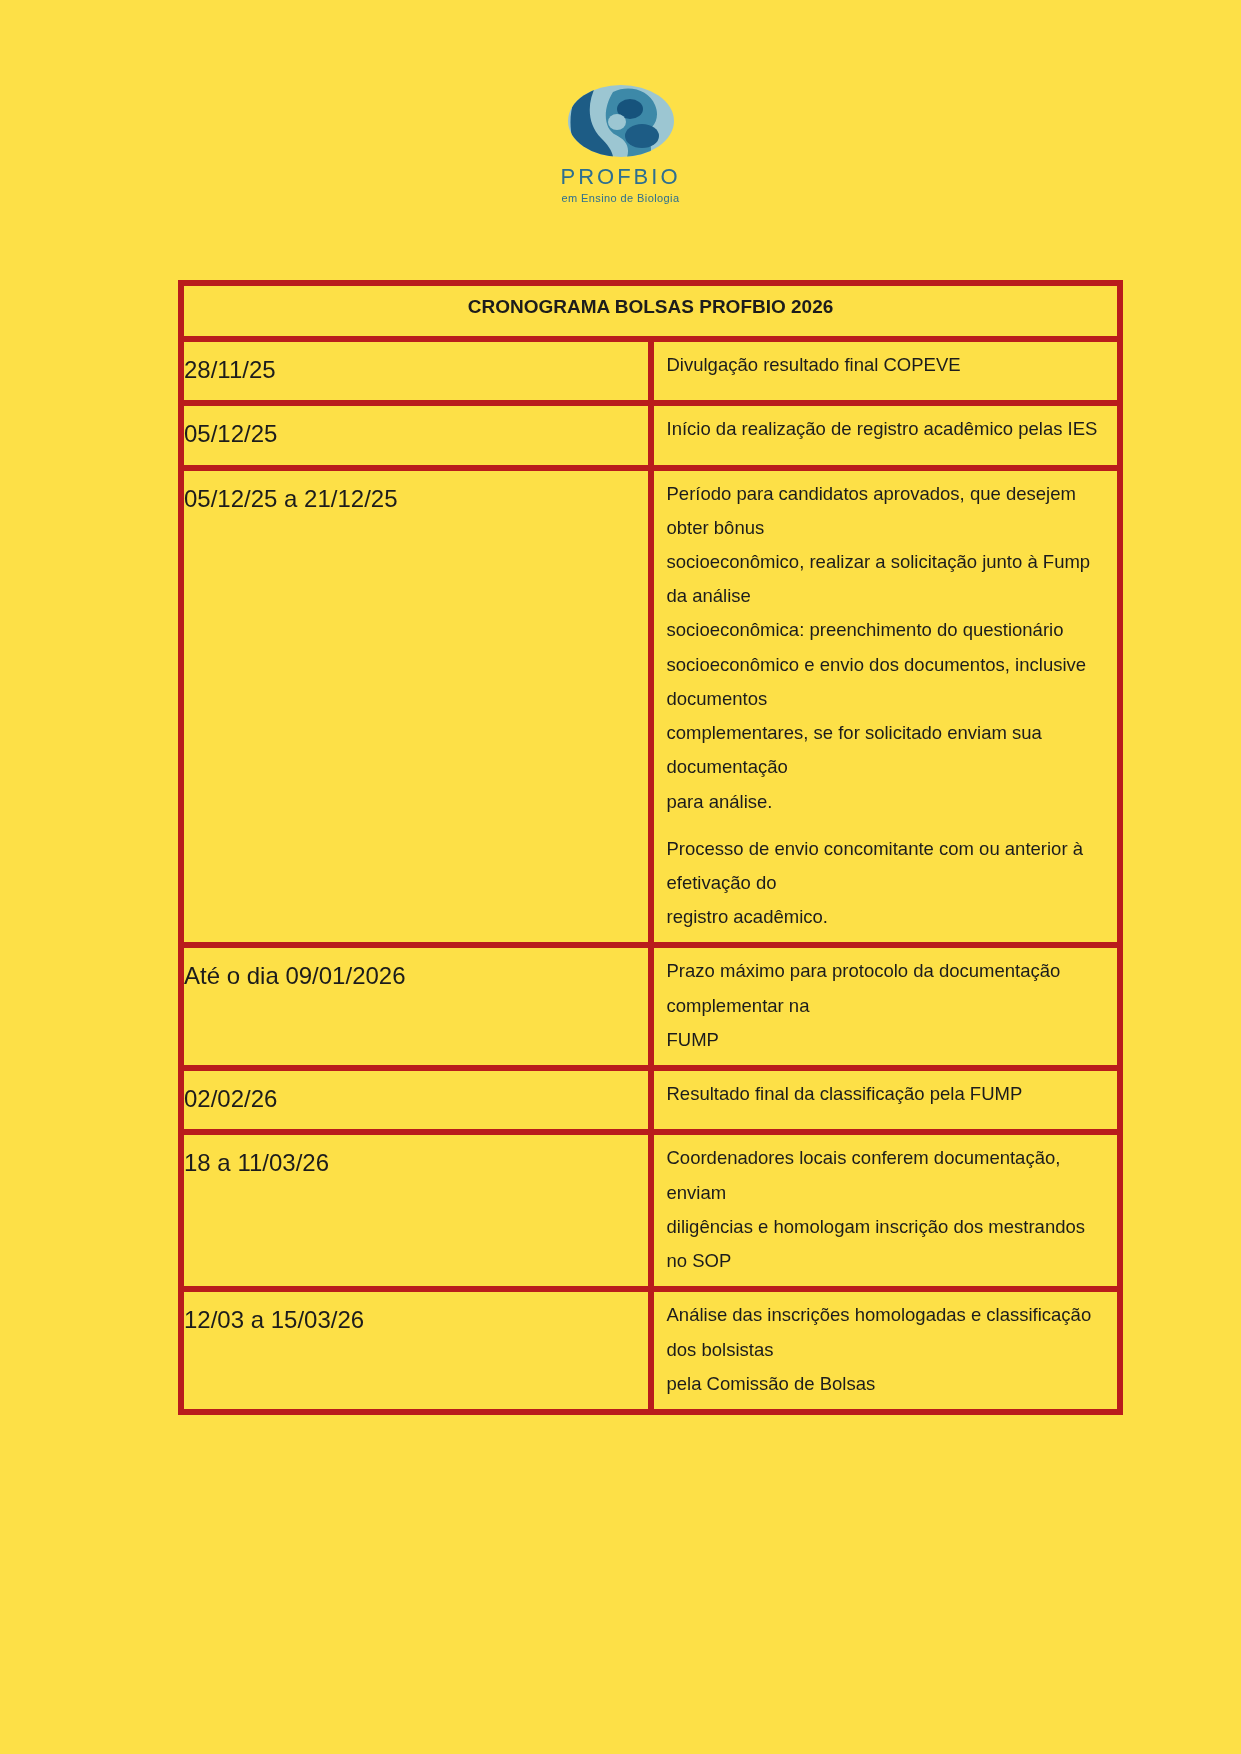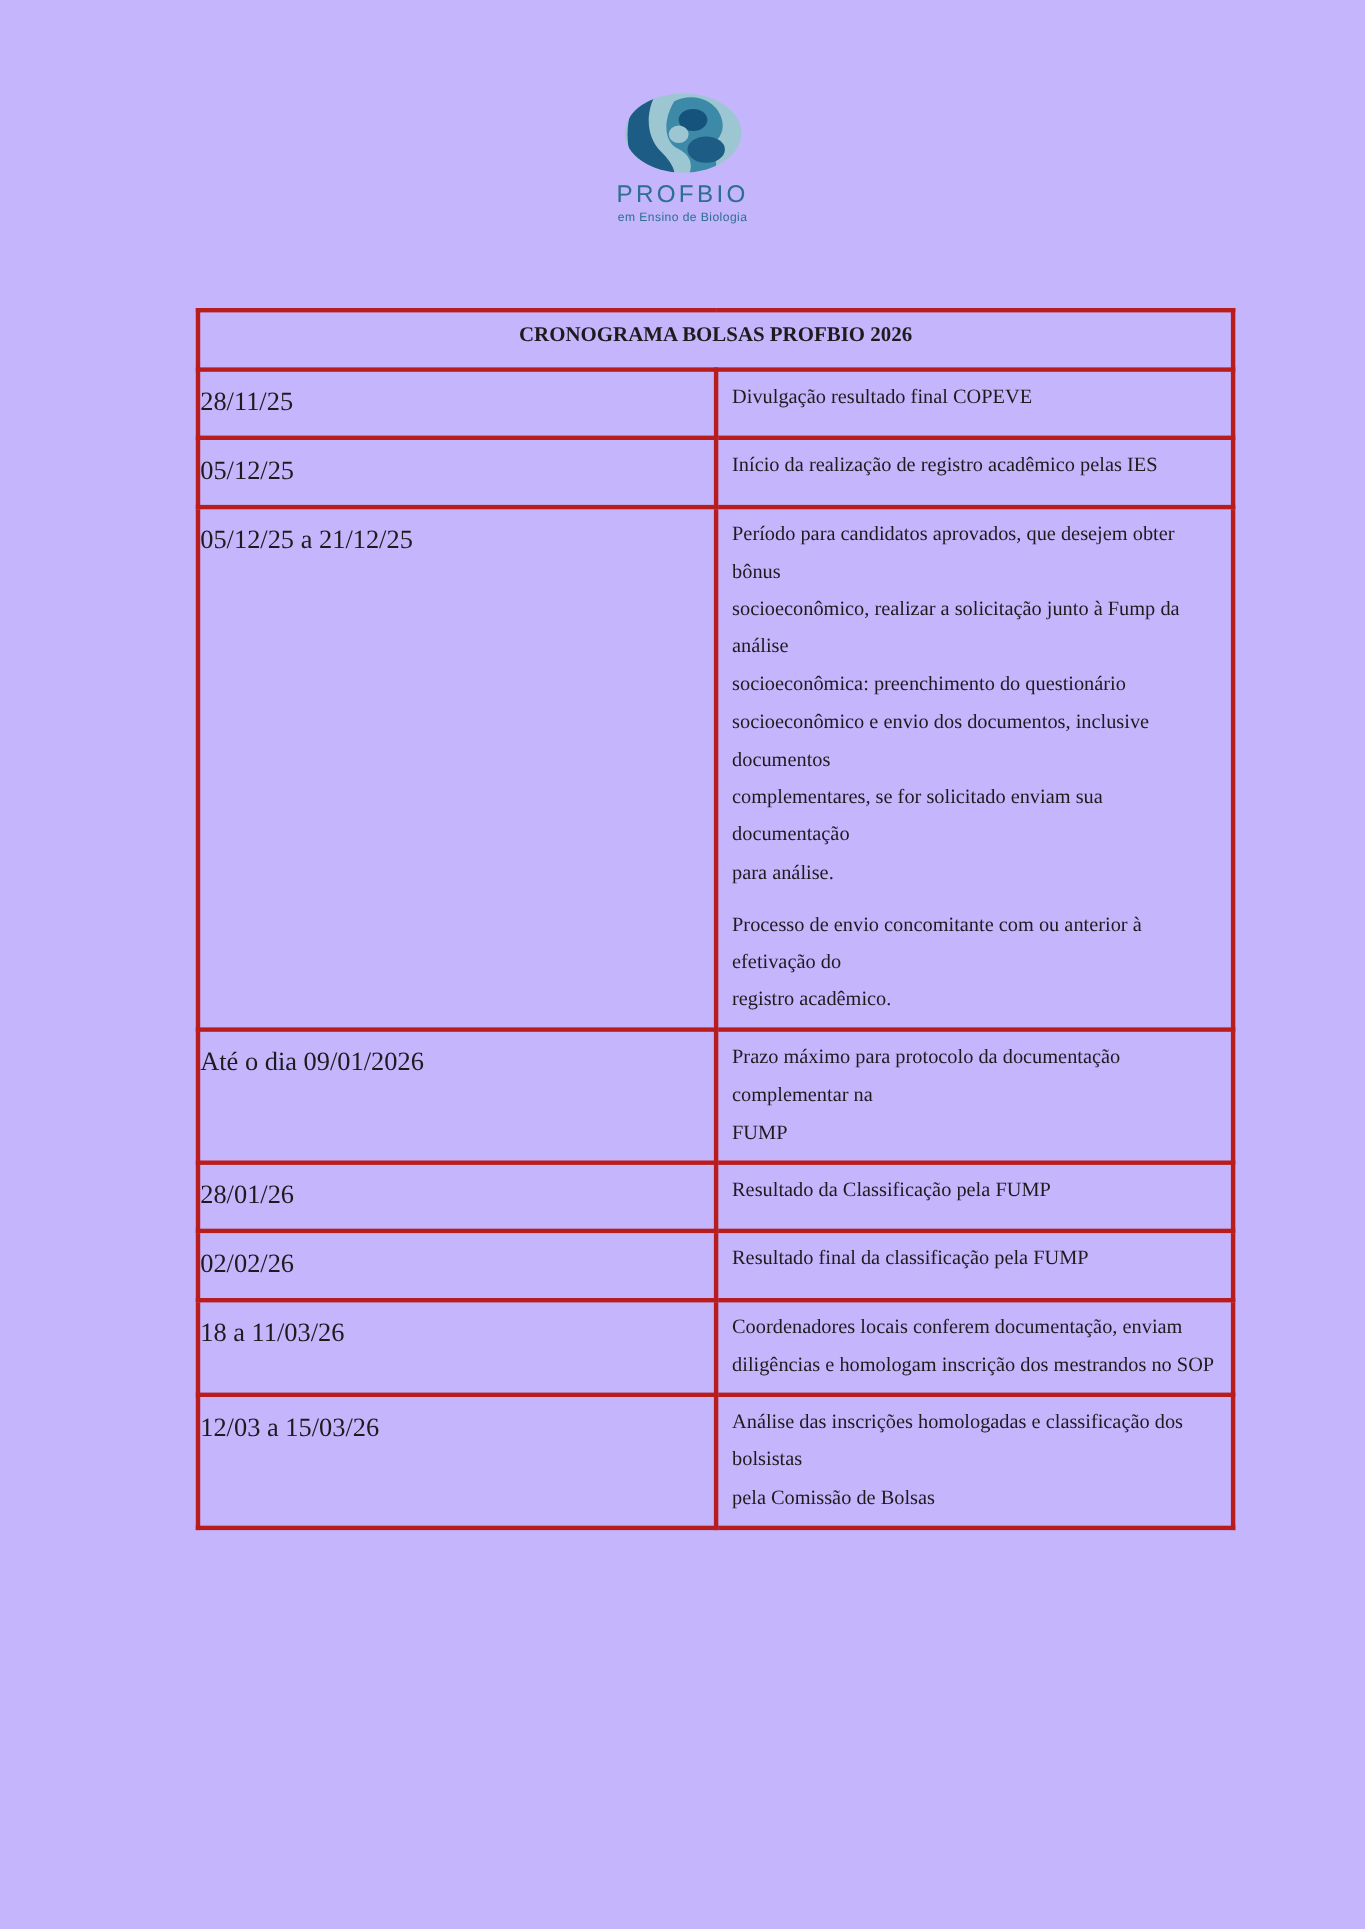--- a/index.html
+++ b/index.html
@@ -4,21 +4,21 @@
 <style>
   html, body {
     margin: 0;
     padding: 0;
     background: #ffffff;
   }
   .page {
     position: relative;
     width: 1241px;
     height: 1754px;
-    background: #c4b5fd;
+    background: #fde047;
     font-family: "Liberation Sans", sans-serif;
     color: #1c1c1c;
     overflow: hidden;
   }
 
   
   .logo-block {
     position: absolute;
     top: 84px;
     left: 0;
@@ -50,23 +50,22 @@
   table.schedule {
     position: absolute;
     left: 178px;
     top: 280px;
     width: 945px;
     border-collapse: collapse;
     table-layout: fixed;
   }
   table.schedule th,
   table.schedule td {
-    border: 4px solid #b91c1c;
+    border: 6px solid #b91c1c;
     vertical-align: top;
-    font-family: Liberation Serif, serif;
   }
   th.table-title {
     font-size: 19px;
     font-weight: bold;
     text-align: center;
     padding: 9px 8px 17px 8px;
     line-height: 1.25;
   }
   td.date-cell {
     width: 267px;
@@ -147,26 +146,20 @@
           </td>
         </tr>
         <tr>
           <td class="date-cell">Até o dia 09/01/2026</td>
           <td class="desc-cell">
             <p class="para">Prazo máximo para protocolo da documentação complementar na
 FUMP</p>
           </td>
         </tr>
         <tr>
-          <td class="date-cell">28/01/26</td>
-          <td class="desc-cell">
-            <p class="para">Resultado da Classificação pela FUMP</p>
-          </td>
-        </tr>
-        <tr>
           <td class="date-cell">02/02/26</td>
           <td class="desc-cell">
             <p class="para">Resultado final da classificação pela FUMP</p>
           </td>
         </tr>
         <tr>
           <td class="date-cell">18 a 11/03/26</td>
           <td class="desc-cell">
             <p class="para">Coordenadores locais conferem documentação, enviam
 diligências e homologam inscrição dos mestrandos no SOP</p>

